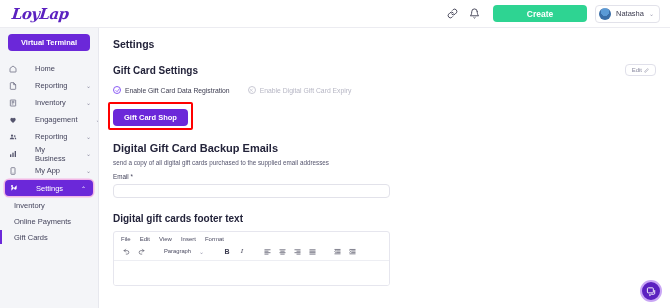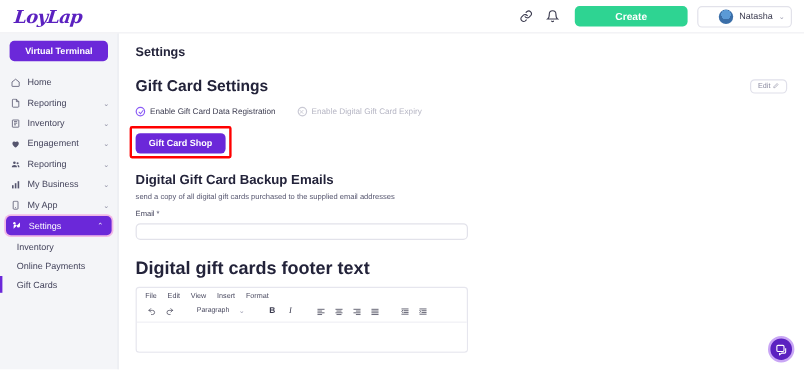--- a/index.html
+++ b/index.html
@@ -36,21 +36,21 @@
     background: #2ed492; color: #ffffff;
     font-size: 8.5px; font-weight: 700;
     border: none; border-radius: 4px;
     height: 17px; width: 94px;
     margin: 0 8px 0 6px;
     cursor: pointer;
   }
   .user-chip {
     display: flex; align-items: center; gap: 5px;
     border: 1px solid #e2e2ea; border-radius: 4px;
-    height: 18px; padding: 0 5px 0 17px;
+    height: 18px; padding: 0 5px 0 3px;
     background: #fff; cursor: pointer;
   }
   .avatar {
     width: 12px; height: 12px; border-radius: 50%;
     background: radial-gradient(circle at 50% 35%, #5b9ad6 0 40%, #3a6ea8 41% 100%);
     flex: none;
   }
   .user-name { font-size: 7.5px; color: #3c3c50; }
   .chev { font-size: 6px; color: #9a9aae; }
 
@@ -72,21 +72,21 @@
     background: #6b28d9; color: #fff;
     border: none; border-radius: 4px;
     font-size: 7.5px; font-weight: 600;
     width: calc(100% - 16px);
     cursor: pointer;
   }
   .nav-item {
     display: flex; align-items: center;
     height: 17px; padding: 0 7px 0 9px;
     font-size: 7.5px; color: #44445c;
-    cursor: pointer; gap: 6px;
+    cursor: pointer; gap: 18px;
   }
   .nav-item .ni-icon {
     width: 8px; height: 8px; flex: none;
     display: flex; align-items: center; justify-content: center;
     color: #55556e;
   }
   .nav-item .ni-label { flex: 1; }
   .nav-item .ni-chev { font-size: 6px; color: #8a8aa0; }
   .nav-item.active {
     background: #6b28d9; color: #ffffff;
@@ -108,21 +108,21 @@
 
   
   .main {
     flex: 1; background: #ffffff;
     padding: 10px 14px 0 14px;
     overflow: hidden; position: relative;
   }
   .page-title { font-size: 10.5px; font-weight: 700; color: #23233a; margin-bottom: 14px; }
 
   .sec-head-row { display: flex; align-items: center; justify-content: space-between; }
-  .sec-title { font-size: 13px; font-weight: 700; color: #23233a; }
+  .sec-title { font-size: 10px; font-weight: 700; color: #23233a; }
   .edit-btn {
     border: 1px solid #e0e0ea; background: #fff;
     border-radius: 4px; height: 12px; padding: 0 6px;
     font-size: 6px; color: #8a8aa0; cursor: pointer;
     display: flex; align-items: center; gap: 2px;
   }
 
   .toggle-row { display: flex; align-items: center; gap: 18px; margin-top: 10px; }
   .toggle { display: flex; align-items: center; gap: 4px; cursor: pointer; }
   .toggle .tgl-label { font-size: 6.8px; color: #3c3c50; }
@@ -153,21 +153,21 @@
   .sec2-sub { font-size: 6.3px; color: #55556e; margin-top: 5px; }
   .field-label { font-size: 6.3px; color: #44445c; margin-top: 7px; }
   .email-input {
     display: block; width: 277px; height: 14px;
     border: 1px solid #e2e2ea; border-radius: 4px;
     margin-top: 4px; padding: 0 6px;
     font-size: 6.5px; font-family: "Liberation Sans", sans-serif;
     color: #23233a; background: #fff; outline: none;
   }
 
-  .sec3-title { font-size: 15px; font-weight: 700; color: #23233a; margin-top: 15px; }
+  .sec3-title { font-size: 10px; font-weight: 700; color: #23233a; margin-top: 15px; }
   .editor {
     width: 277px; margin-top: 7px;
     border: 1px solid #e6e6ee; border-radius: 3px;
     background: #fff; overflow: hidden;
   }
   .ed-menubar { display: flex; gap: 9px; padding: 4px 7px 2px 7px; }
   .ed-menu { font-size: 6px; color: #4a4a60; cursor: pointer; }
   .ed-toolbar {
     display: flex; align-items: center; gap: 5px;
     padding: 2px 7px 4px 7px;

